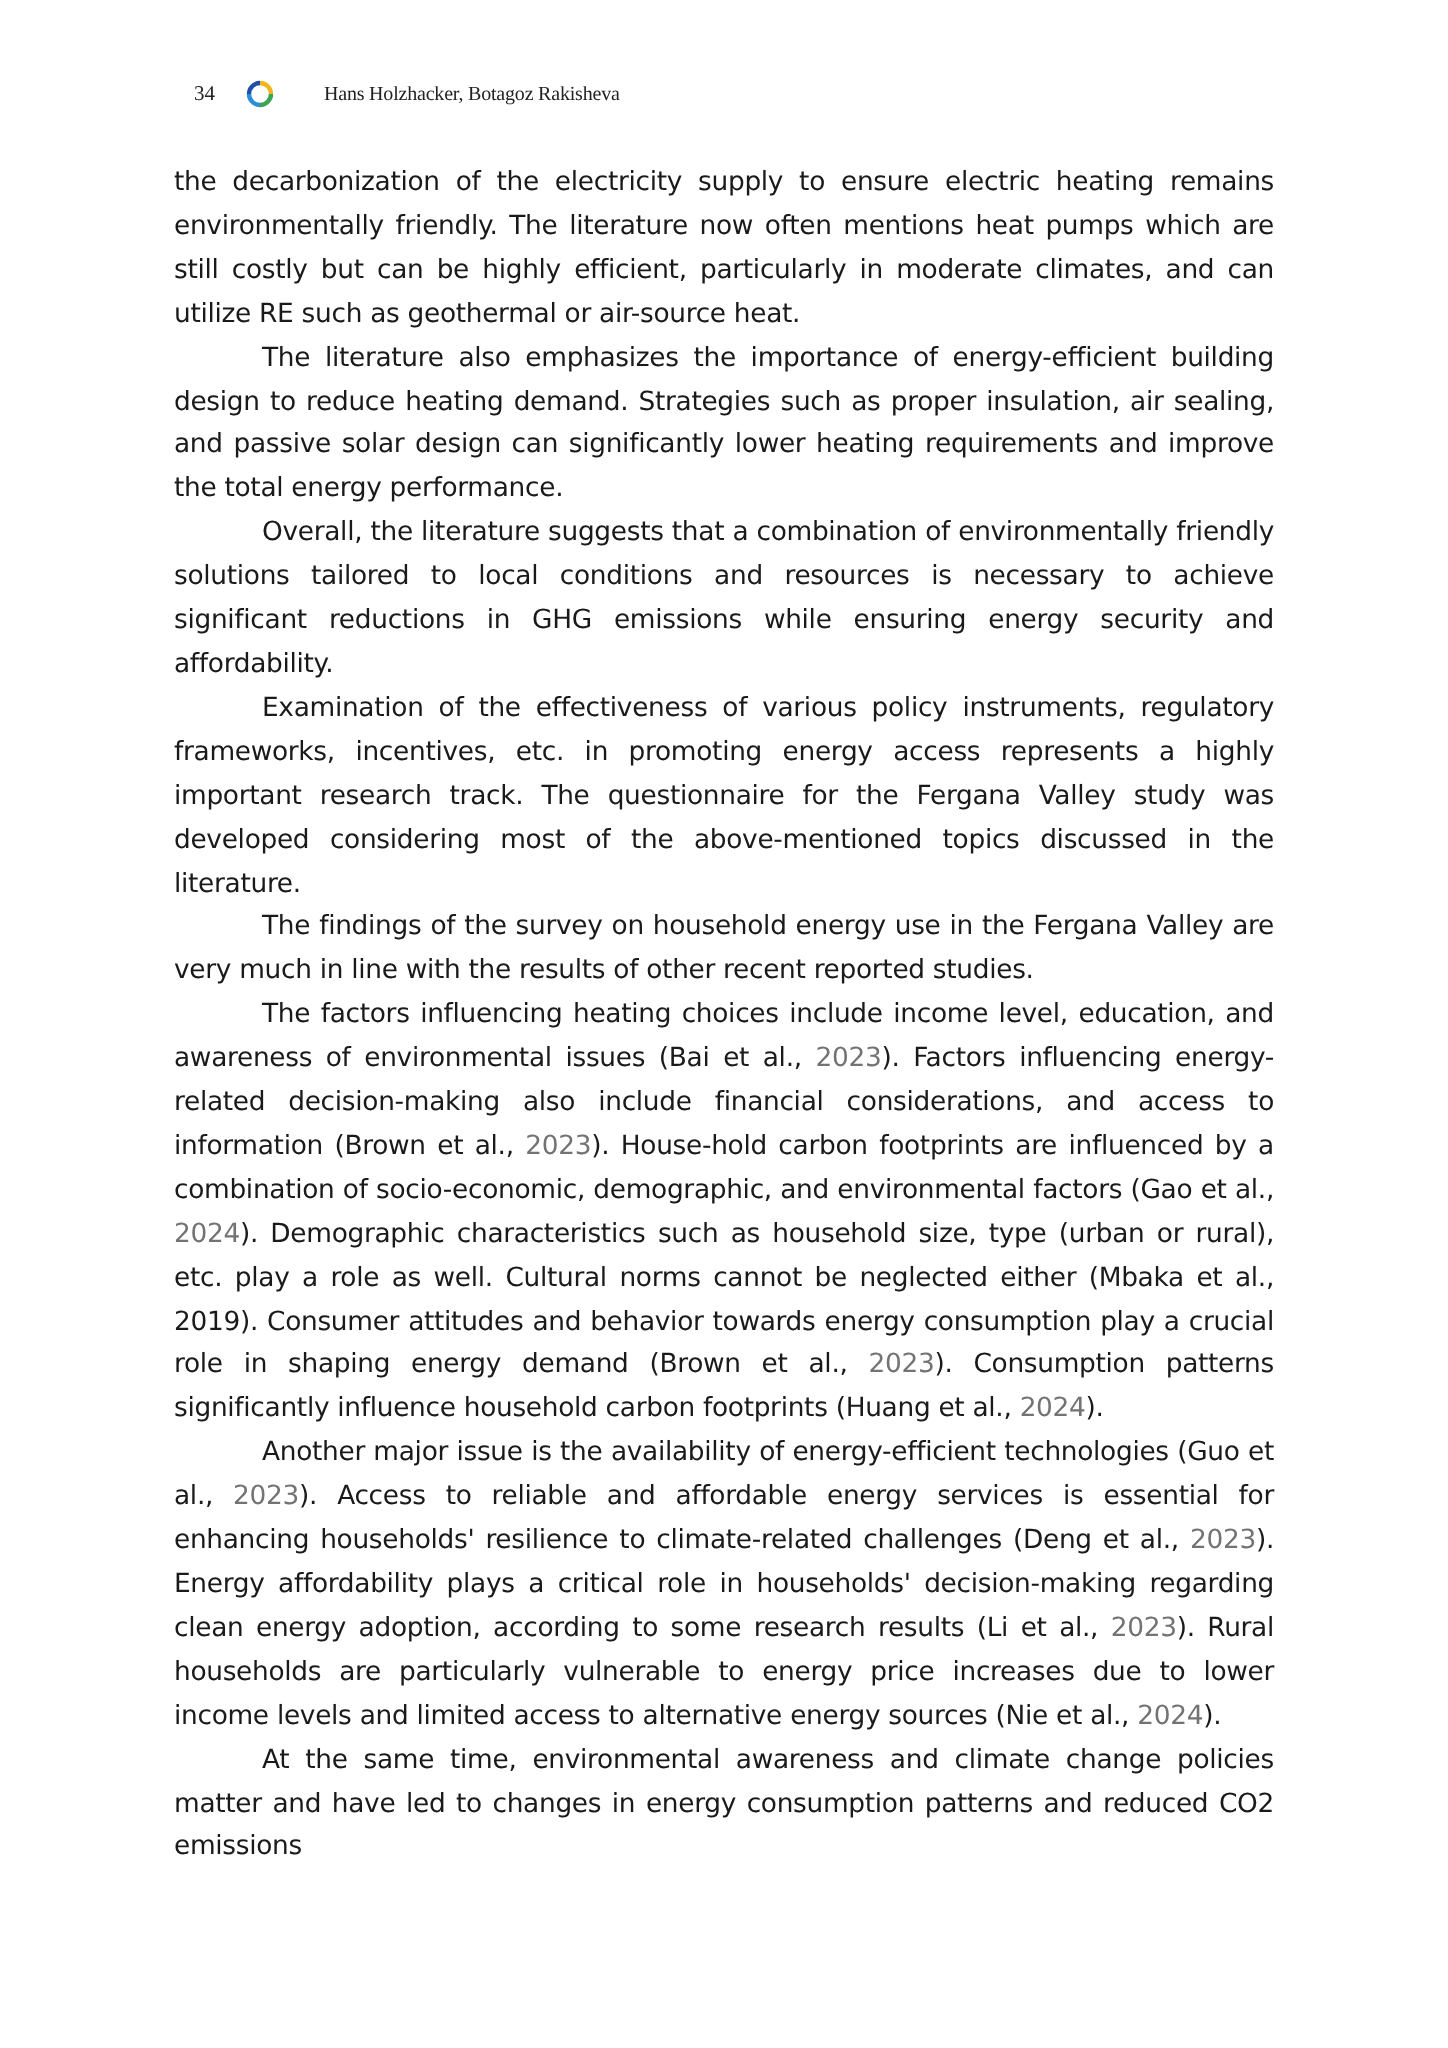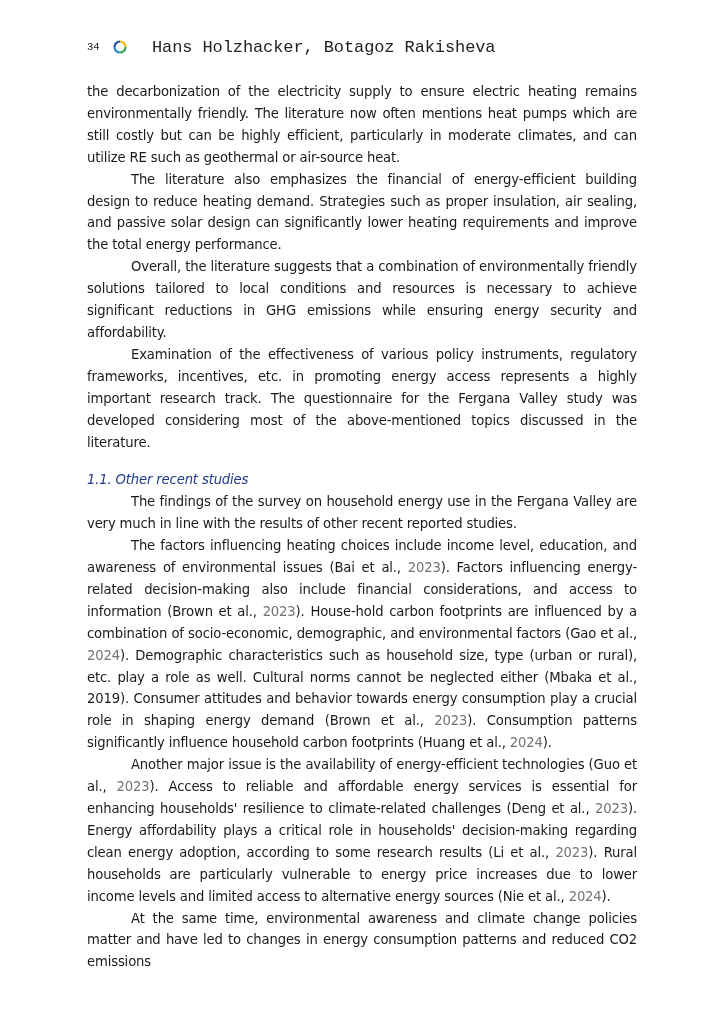--- a/index.html
+++ b/index.html
@@ -1,22 +1,22 @@
 <!DOCTYPE html>
 <html><head>
 <meta charset="utf-8">
 <style>
   html, body { margin: 0; padding: 0; background: #ffffff; }
   body { width: 724px; height: 1024px; position: relative; overflow: hidden;
          font-family: "DejaVu Sans", sans-serif; color: #1a1a1a; }
-  .header { position: absolute; left: 87px; top: 39px; height: 16px; display: flex; align-items: center;
-            font-family: Liberation Mono, monospace; font-size: 11px; color: #222; }
+  .header { position: absolute; left: 97px; top: 39px; height: 16px; display: flex; align-items: center;
+            font-family: Liberation Serif, serif; font-size: 11px; color: #222; }
   .page-num { width: 22px; font-size: 10.5px; }
   .logo { width: 14px; height: 14px; margin-left: 4px; margin-right: 25px; }
-  .authors { font-size: 17px; letter-spacing: -0.1px; }
+  .authors { font-size: 10px; letter-spacing: -0.1px; }
   .content { position: absolute; left: 87px; top: 81px; width: 550px;
              font-size: 13.2px; line-height: 21.9px; text-align: justify; letter-spacing: -0.15px; }
   .content p { margin: 0; }
   .content p.indent { text-indent: 44px; }
   .section-heading { margin: 16px 0 0 0; font-style: italic; color: #1f3a8a; font-size: 13.2px; line-height: 21.9px; }
   .cite { color: #737373; }
 </style>
 </head>
 <body>
 
@@ -29,24 +29,23 @@
       <path d="M7 12.5 A5.5 5.5 0 0 1 1.5 7" stroke="#2a8fd6" stroke-width="2.2" fill="none"></path>
       <path d="M1.5 7 A5.5 5.5 0 0 1 7 1.5" stroke="#1e4fa8" stroke-width="2.2" fill="none"></path>
     </svg>
   </span>
   <span class="authors">Hans Holzhacker, Botagoz Rakisheva</span>
 </div>
 
 <div class="content">
   <div id="before">
       <p class=""><span>the decarbonization of the electricity supply to ensure electric heating remains environmentally friendly.  The literature now often mentions heat pumps which are still costly but can be highly efficient, particularly in moderate climates, and can utilize RE such as geothermal or air-source heat.</span></p>
-      <p class="indent"><span>The literature also emphasizes the financial of energy-efficient building design to reduce heating demand.  Strategies such as proper insulation, air sealing, and passive solar design can significantly lower heating requirements and improve the total energy performance.</span></p>
+      <p class="indent"><span>The literature also emphasizes the importance of energy-efficient building design to reduce heating demand.  Strategies such as proper insulation, air sealing, and passive solar design can significantly lower heating requirements and improve the total energy performance.</span></p>
       <p class="indent"><span>Overall, the literature suggests that a combination of environmentally friendly solutions tailored to local conditions and resources is necessary to achieve significant reductions in GHG emissions while ensuring energy security and affordability.</span></p>
       <p class="indent"><span>Examination of the effectiveness of various policy instruments, regulatory frameworks, incentives, etc. in promoting energy access represents a highly important research track.  The questionnaire for the Fergana Valley study was developed considering most of the above-mentioned topics discussed in the literature.</span></p>
     </div>
-  <div class="section-heading">1.1. Other recent studies</div>
   <div id="after">
       <p class="indent"><span>The findings of the survey on household energy use in the Fergana Valley are very much in line with the results of other recent reported studies.</span></p>
       <p class="indent"><span>The factors influencing heating choices include income level, education, and awareness of environmental issues (Bai et al., </span><span class="cite">2023</span><span>).  Factors influencing energy-related decision-making also include financial considerations, and access to information (Brown et al., </span><span class="cite">2023</span><span>).  House-hold carbon footprints are influenced by a combination of socio-economic, demographic, and environmental factors (Gao et al., </span><span class="cite">2024</span><span>).  Demographic characteristics such as household size, type (urban or rural), etc. play a role as well.  Cultural norms cannot be neglected either (Mbaka et al., 2019).  Consumer attitudes and behavior towards energy consumption play a crucial role in shaping energy demand (Brown et al., </span><span class="cite">2023</span><span>).  Consumption patterns significantly influence household carbon footprints (Huang et al., </span><span class="cite">2024</span><span>).</span></p>
       <p class="indent"><span>Another major issue is the availability of energy-efficient technologies (Guo et al., </span><span class="cite">2023</span><span>). Access to reliable and affordable energy services is essential for enhancing households' resilience to climate-related challenges (Deng et al., </span><span class="cite">2023</span><span>).  Energy affordability plays a critical role in households' decision-making regarding clean energy adoption, according to some research results (Li et al., </span><span class="cite">2023</span><span>).  Rural households are particularly vulnerable to energy price increases due to lower income levels and limited access to alternative energy sources (Nie et al., </span><span class="cite">2024</span><span>).</span></p>
       <p class="indent"><span>At the same time, environmental awareness and climate change policies matter and have led to changes in energy consumption patterns and reduced CO2 emissions</span></p>
     </div>
 </div>
 
 </body></html>

